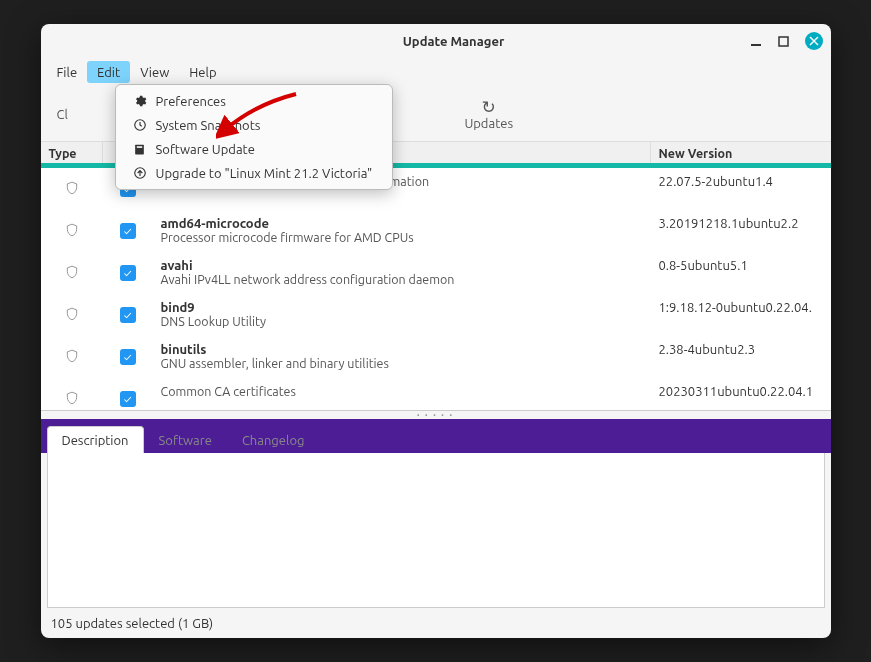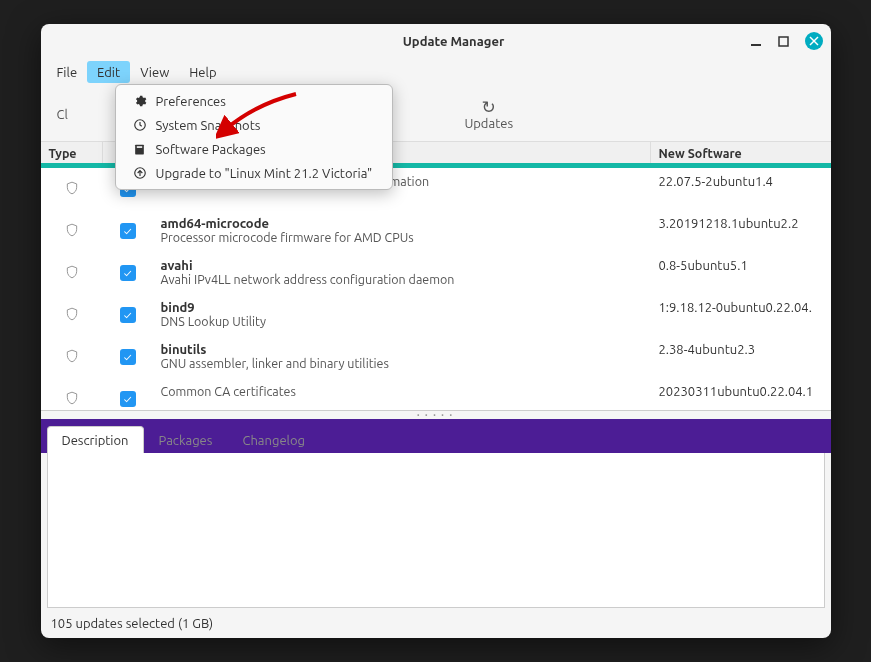--- a/index.html
+++ b/index.html
@@ -170,21 +170,21 @@
       <span class="ic">↻</span>
       <span>Updates</span>
     </div>
     <div style="flex:3"></div>
   </div>
 
   <div class="table-head">
     <div class="th col-type">Type</div>
     <div class="th col-check"></div>
     <div class="th col-name" style="padding-left:14px;">Name</div>
-    <div class="th col-ver">New Software</div>
+    <div class="th col-ver">New Version</div>
   </div>
 
   <div class="table-body" id="tbody">
       <div class="row">
     <div class="cell col-type">
       <span class="shield">
         <svg width="14" height="16" viewBox="0 0 24 24">
               <path d="M12 2l8 3v6c0 5-3.5 9.5-8 11-4.5-1.5-8-6-8-11V5l8-3z" fill="none" stroke="#888" stroke-width="1.5"></path>
             </svg>
       </span>
@@ -281,21 +281,21 @@
       <span class="pkg-desc">Common CA certificates</span>
     </div>
     <div class="cell col-ver">20230311ubuntu0.22.04.1</div>
   </div>
     </div>
 
   <div class="gripper">• • • • •</div>
 
   <div class="detail-tabs">
     <span class="dt-tab active">Description</span>
-    <span class="dt-tab">Packages</span>
+    <span class="dt-tab">Software</span>
     <span class="dt-tab">Changelog</span>
   </div>
 
   <div class="detail-body"></div>
 
   <div class="statusbar">
     <span>105 updates selected (1 GB)</span>
   </div>
 
   <div class="dropdown">
@@ -316,21 +316,21 @@
       </span>
       <span>System Snapshots</span>
     </div>
     <div class="dd-item">
       <span class="dd-icon">
         <svg width="13" height="13" viewBox="0 0 24 24">
             <rect x="4" y="3" width="16" height="18" rx="1" fill="#333"></rect>
             <rect x="7" y="6" width="10" height="3" fill="#fafafa"></rect>
           </svg>
       </span>
-      <span>Software Packages</span>
+      <span>Software Update</span>
     </div>
     <div class="dd-item">
       <span class="dd-icon">
         <svg width="14" height="14" viewBox="0 0 24 24">
             <circle cx="12" cy="12" r="9" fill="none" stroke="#333" stroke-width="2"></circle>
             <path d="M12 17V8M8 12l4-4 4 4" fill="none" stroke="#333" stroke-width="2"></path>
           </svg>
       </span>
       <span>Upgrade to "Linux Mint 21.2 Victoria"</span>
     </div>

